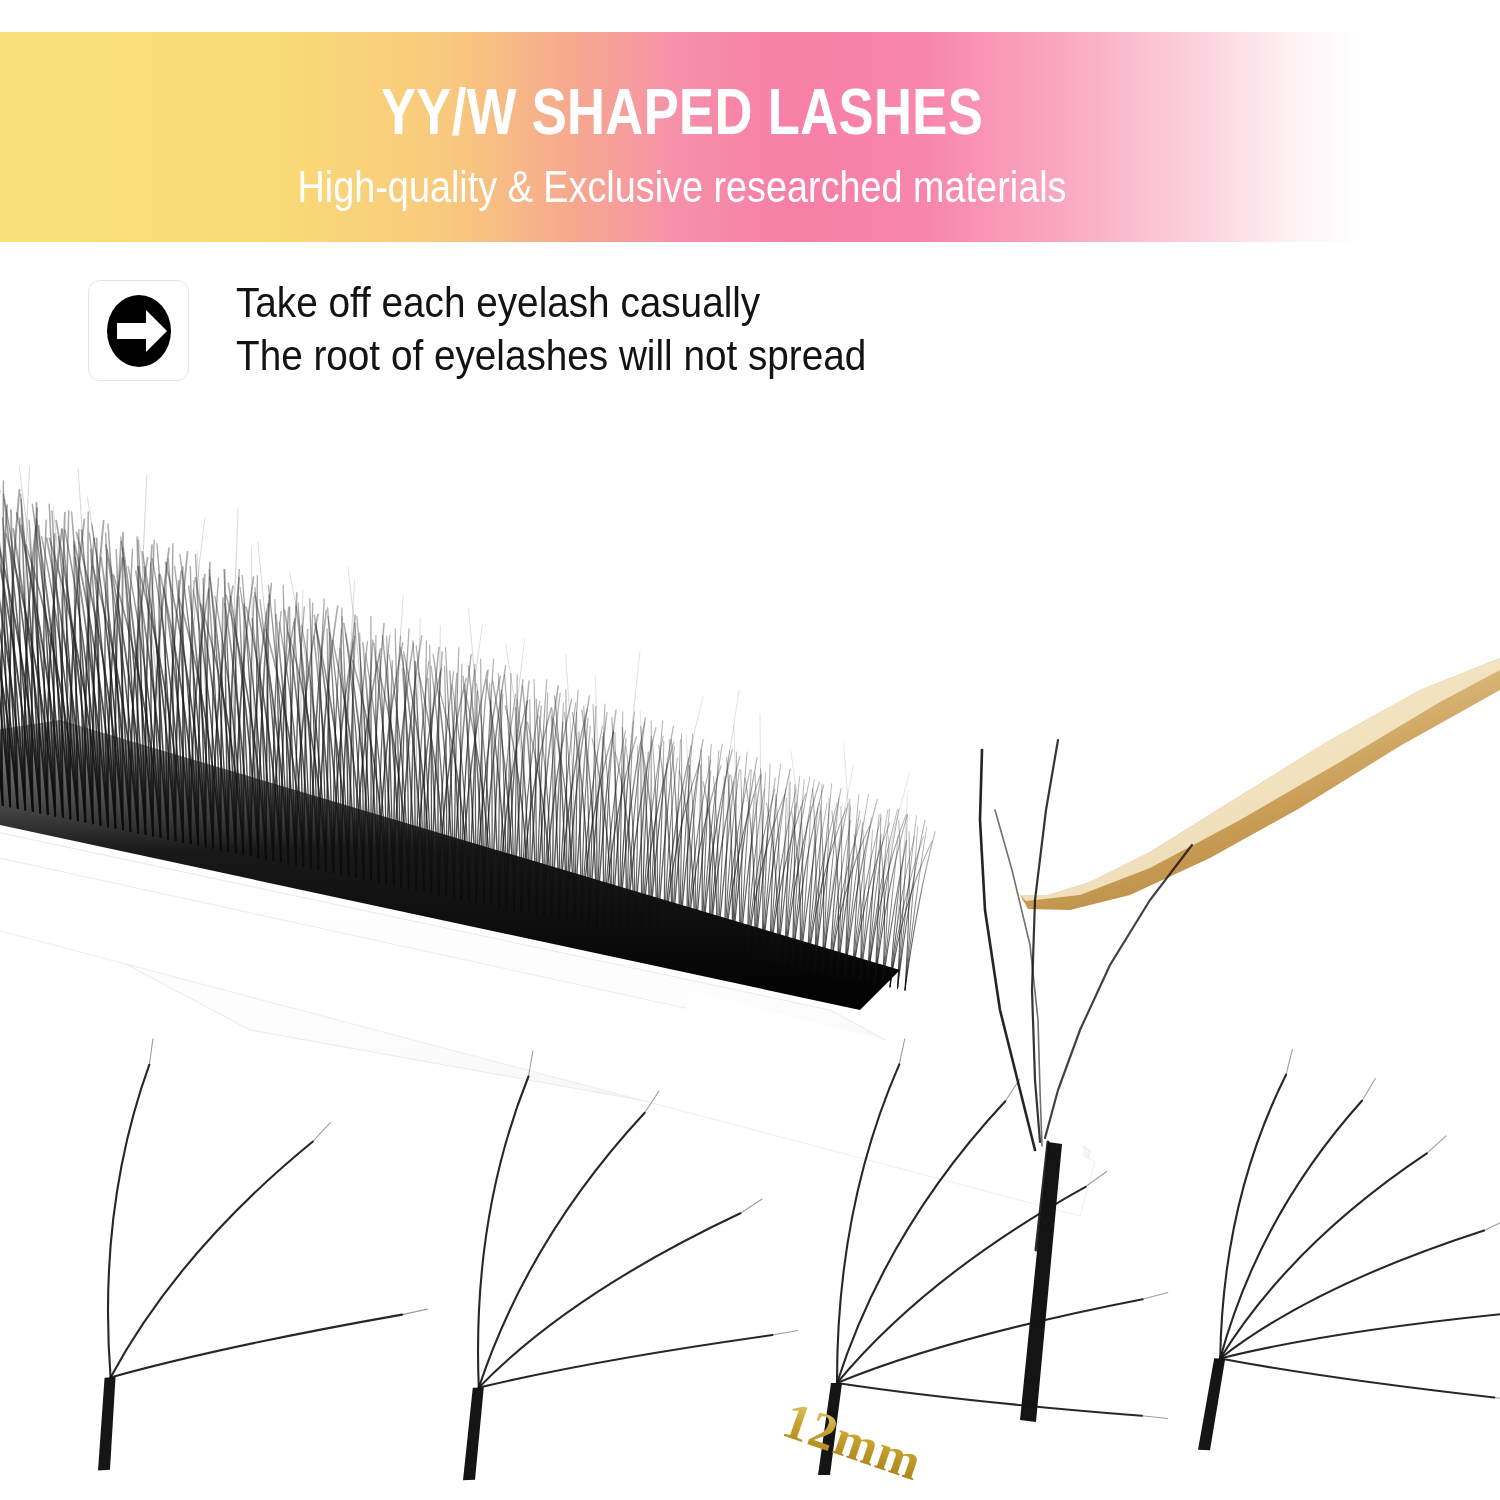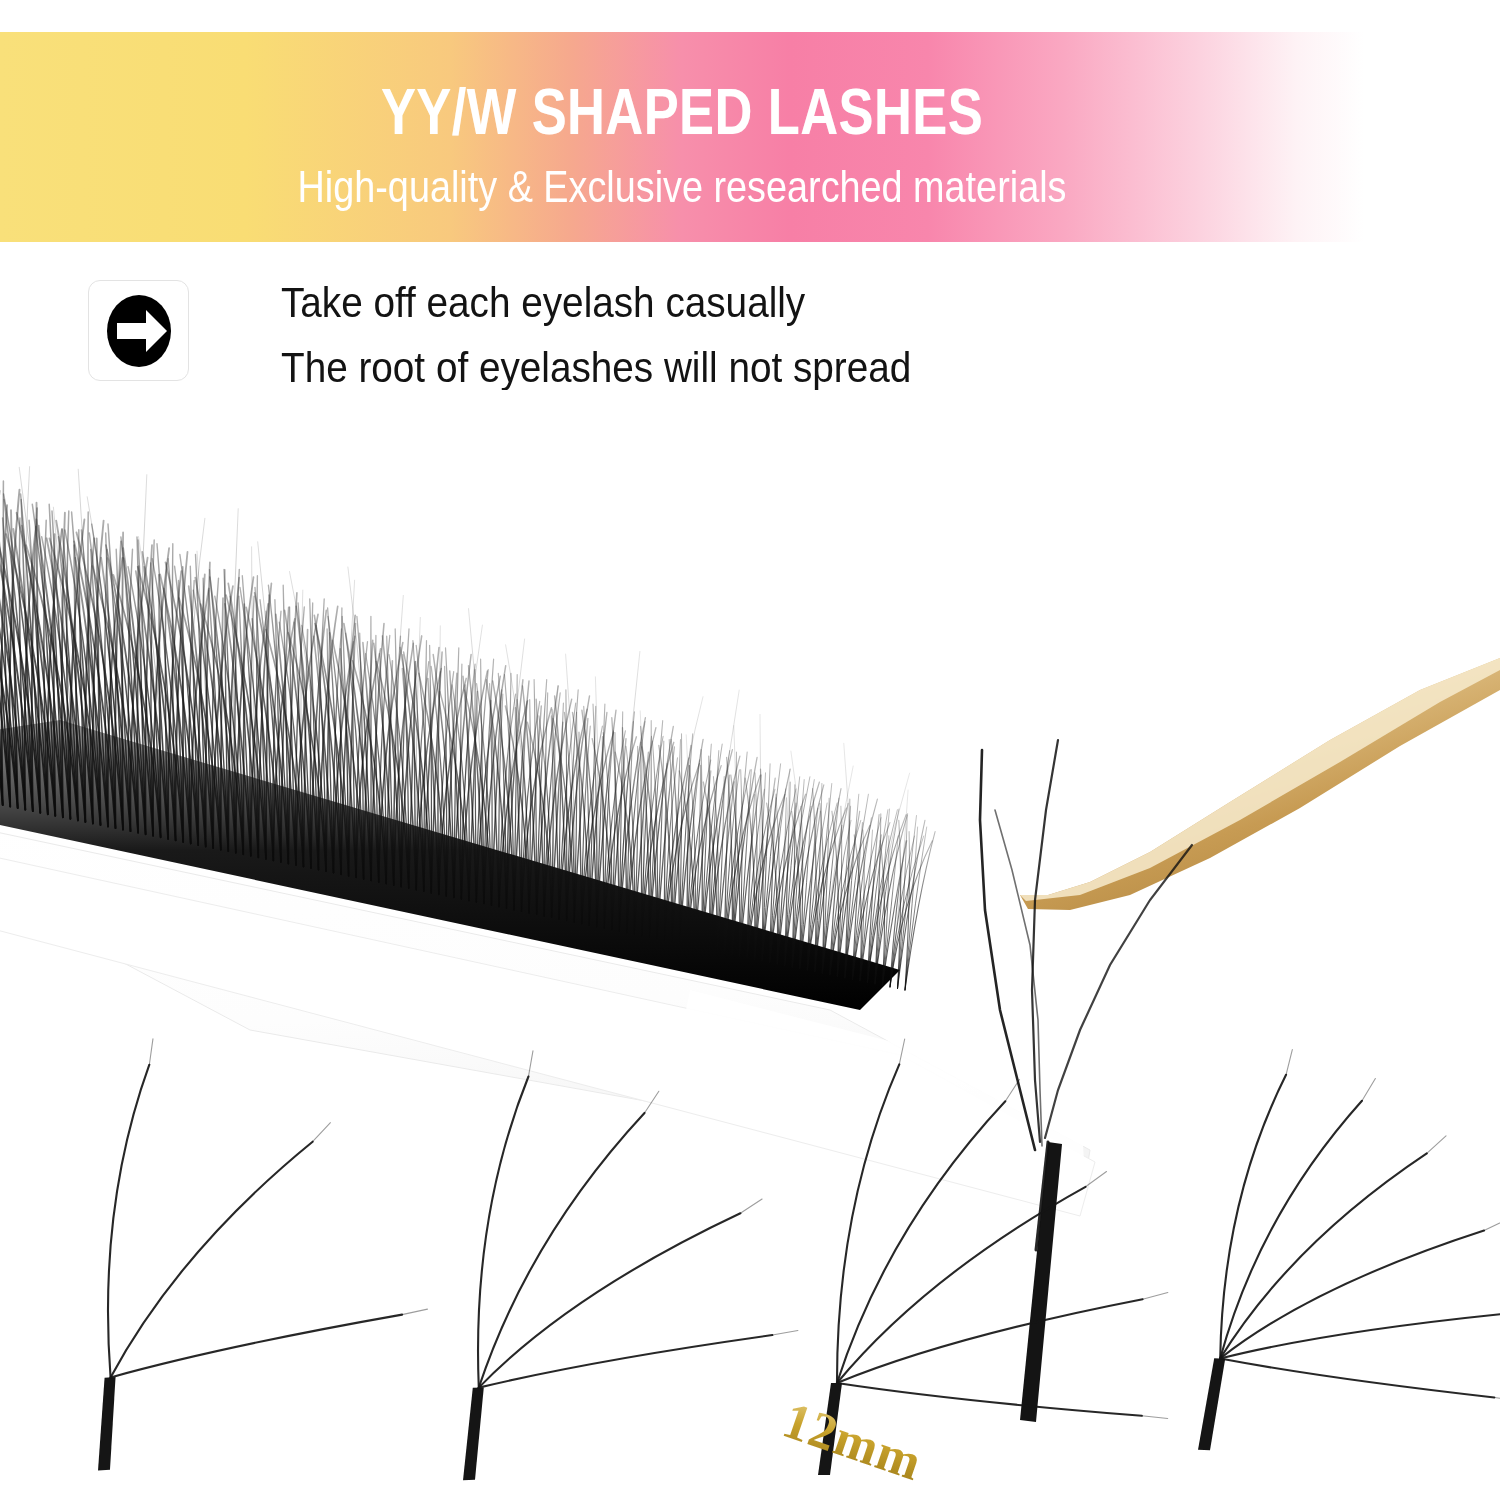--- a/index.html
+++ b/index.html
@@ -66,22 +66,21 @@
     background:#ffffff;
     border:1px solid #e3e3e3;
     border-radius:12px;
     box-sizing:border-box;
     display:flex;align-items:center;justify-content:center;
   }
   .callout-badge svg{display:block;}
   .callout-lines{
     position:absolute;left:148px;top:-4px;
     display:flex;flex-direction:column;
-    gap:12px;
-    margin-left:45px;
+    gap:0;
   }
   .callout-line{
     color:#131313;
     font-size:43px;
     font-weight:400;
     line-height:53px;
     white-space:nowrap;
     transform:scaleX(0.90);
     transform-origin:left center;
   }

